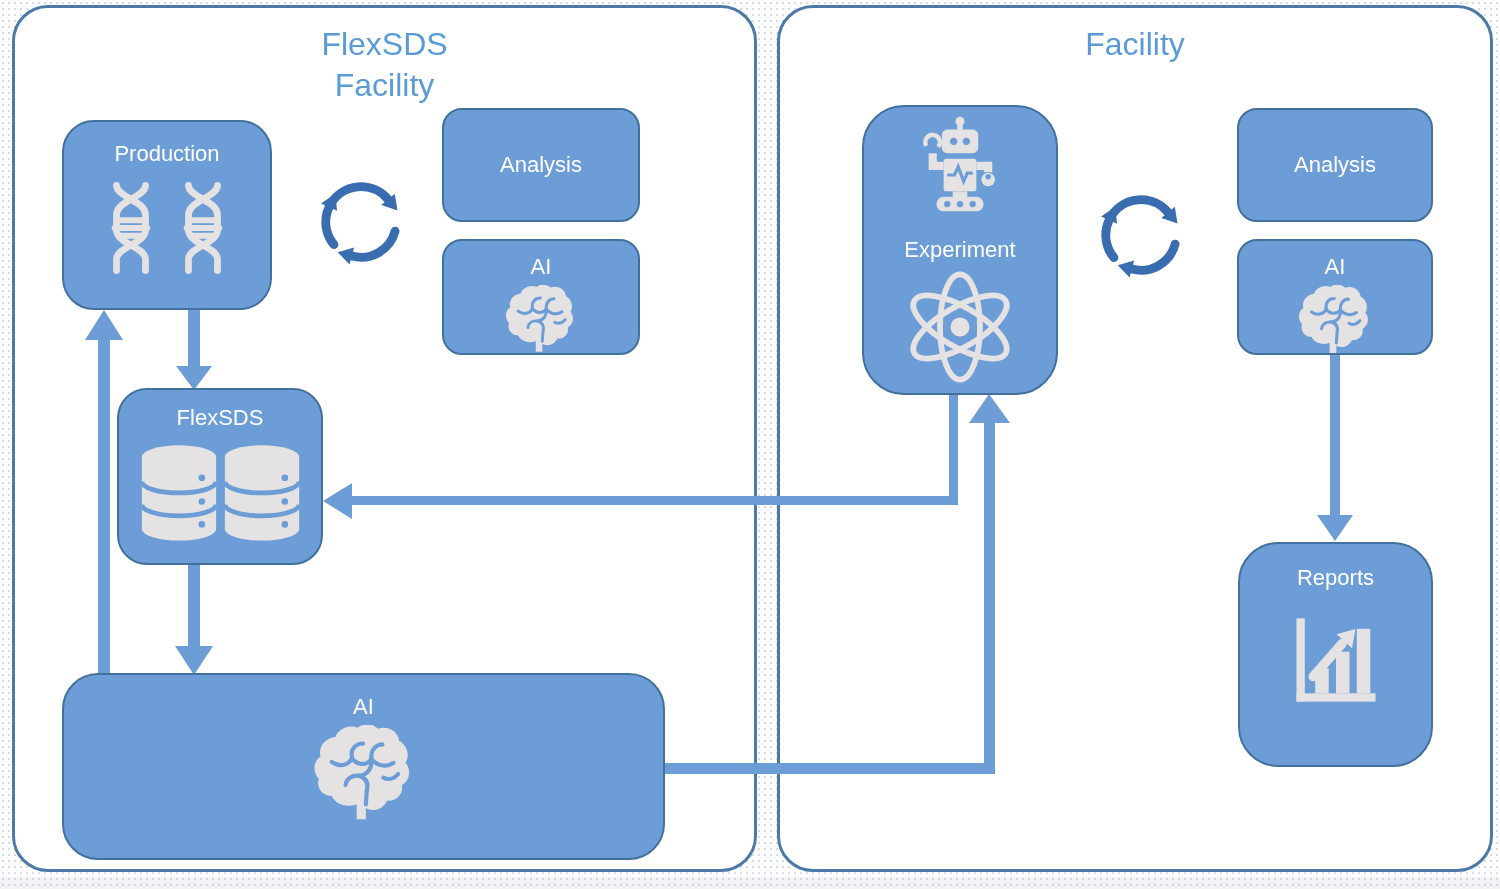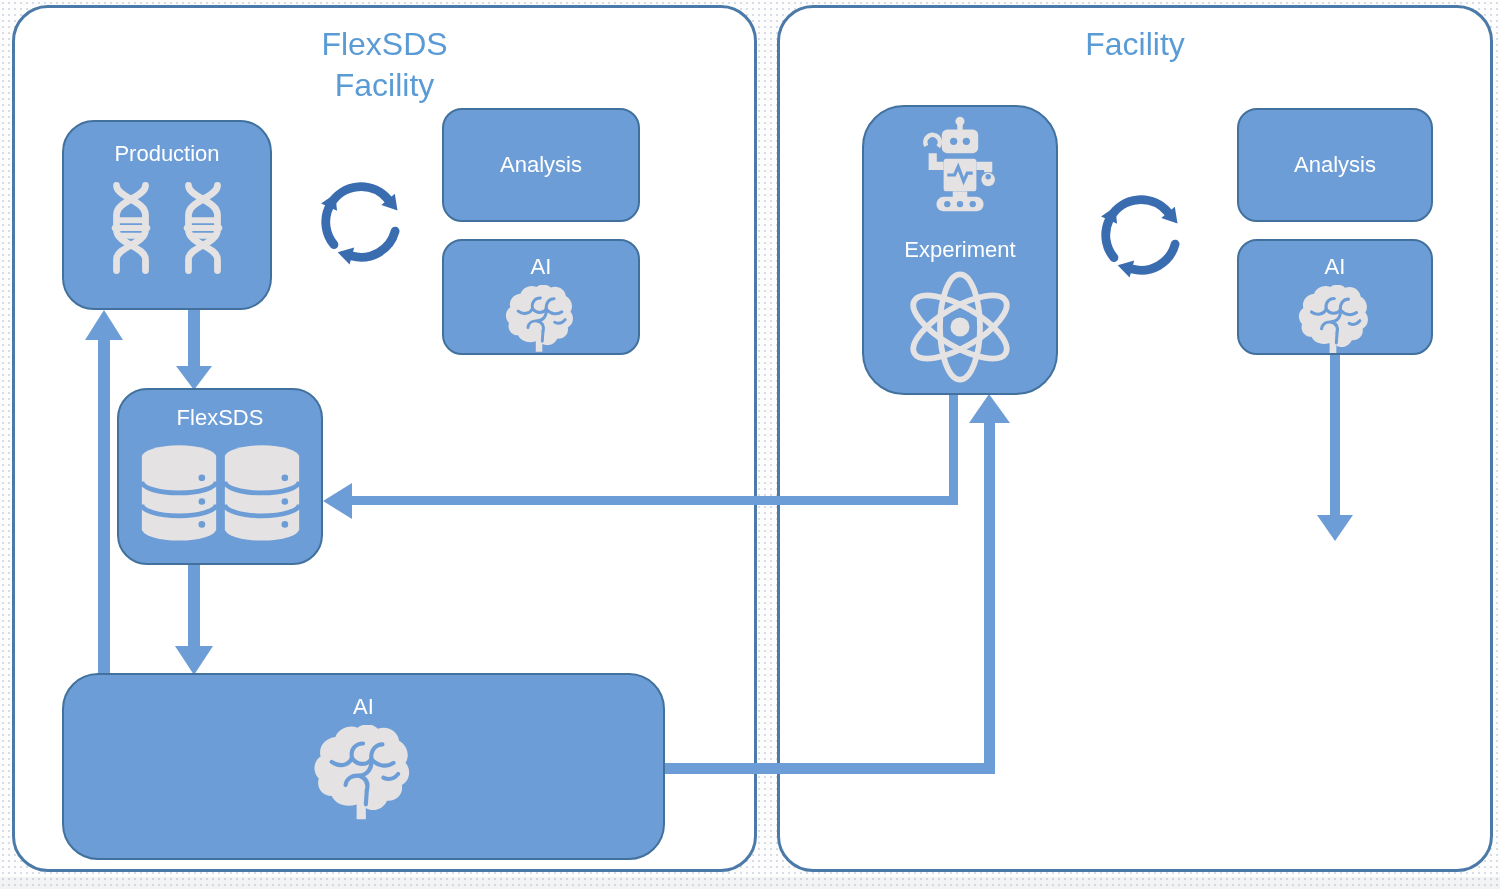--- a/index.html
+++ b/index.html
@@ -277,15 +277,29 @@
           <path d="M63 37 C64 48 58 54 50 55"></path>
           <path d="M50 55 C42 54 36 58 35 65"></path>
           <path d="M50 55 C58 58 60 64 58 71"></path>
           <path d="M58 71 L57 86"></path>
           <path d="M76 57 C82 60 88 58 92 53"></path>
         </g>
       </svg>
     </div>
   </div>
 
+  <div class="node" id="node-reports">
+    <span class="lbl">Reports</span>
+    <div class="iconrow" style="margin-top:12px;">
+      <svg width="104" height="104" viewBox="0 0 100 100">
+        <rect class="icon-fill" x="12" y="10" width="8" height="80"></rect>
+        <rect class="icon-fill" x="12" y="82" width="76" height="8"></rect>
+        <rect class="icon-fill" x="30" y="58" width="13" height="24"></rect>
+        <rect class="icon-fill" x="50" y="42" width="13" height="40"></rect>
+        <rect class="icon-fill" x="70" y="20" width="13" height="62"></rect>
+        <path class="icon-stroke" stroke-width="9" stroke-linecap="round" d="M28 66 L56 34"></path>
+        <polygon class="icon-fill" points="0,-10 16,0 0,10" transform="translate(58,32) rotate(-48)"></polygon>
+      </svg>
+    </div>
+  </div>
 
   <div class="bottom-strip"></div>
 </div>
 
 </body></html>

